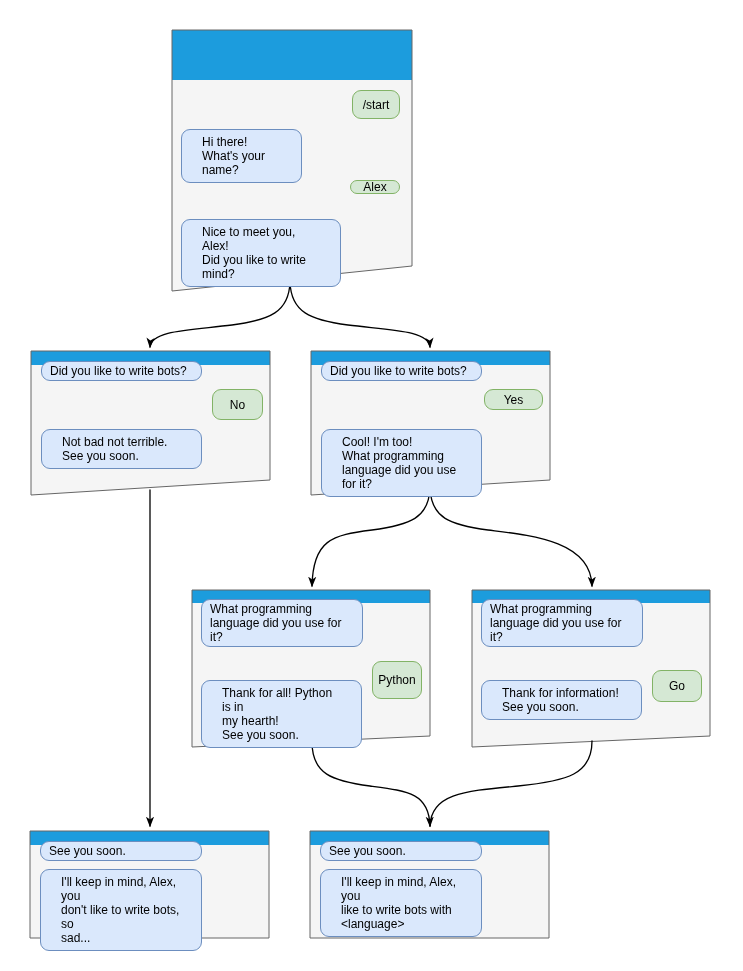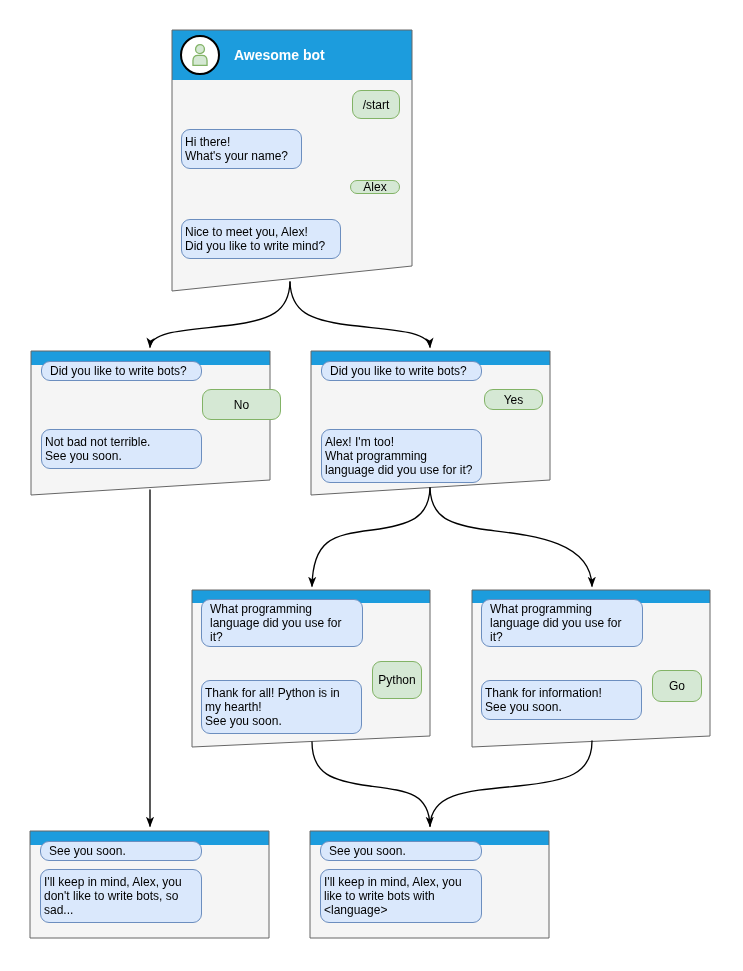--- a/index.html
+++ b/index.html
@@ -11,21 +11,21 @@
   .win-fill{fill:var(--window-bg);}
   .win-stroke{fill:none;stroke:var(--window-border);stroke-width:1;}
   .band{fill:var(--header-blue);}
   .edge{fill:none;stroke:#000;stroke-width:1.3;stroke-linecap:round;}
   .bubble{
     position:absolute;box-sizing:border-box;font-size:12px;line-height:14px;
     white-space:pre-line;border-radius:9px;
   }
   .bubble.bot{
     background:var(--bot-bubble-bg);border:1px solid var(--bot-bubble-border);
-    padding:5px 3px;
+    padding:5px 20px;
   }
   .bubble.bot.echo{padding:2px 8px;}
   .bubble.user{
     background:var(--user-bubble-bg);border:1px solid var(--user-bubble-border);
     display:flex;align-items:center;justify-content:center;white-space:nowrap;
   }
   .hdr{position:absolute;display:flex;align-items:center;}
   .avatar{
     position:absolute;left:8px;top:5px;width:40px;height:40px;border-radius:50%;
     background:#ffffff;border:2px solid #000;display:flex;align-items:center;justify-content:center;
@@ -88,45 +88,36 @@
 
     <path class="edge" marker-end="url(#arh)" d="M 290 282 C 289 312, 270 320, 232 325 C 192 330, 151 330, 150 347"></path>
     <path class="edge" marker-end="url(#arh)" d="M 290 282 C 291 312, 310 320, 348 325 C 388 330, 429 330, 430 347"></path>
     <path class="edge" marker-end="url(#arh)" d="M 430 488 C 429 518, 410 525, 372 530 C 332 535, 313 540, 312 586"></path>
     <path class="edge" marker-end="url(#arh)" d="M 430 488 C 431 518, 450 525, 488 530 C 528 535, 591 540, 592 586"></path>
     <path class="edge" marker-end="url(#arh)" d="M 312 742 C 312 774, 332 781, 370 786 C 408 791, 429 793, 430 826"></path>
     <path class="edge" d="M 592 741 C 592 774, 568 781, 518 786 C 466 791, 431 793, 430 826"></path>
     <path class="edge" marker-end="url(#arh)" d="M 150 490 L 150 826"></path>
   </svg>
 
-  <div class="hdr" style="left:172px;top:30px;width:240px;height:50px">
-    <div class="avatar">
-      <svg width="26" height="26" viewBox="0 0 24 24">
-        <circle class="person-shape" cx="12" cy="6.6" r="4.1"></circle>
-        <path class="person-shape" d="M 5.5 21.5 L 5.5 17 Q 5.7 12.3 10 12.3 L 14 12.3 Q 18.3 12.3 18.5 17 L 18.5 21.5 Z"></path>
-      </svg>
-    </div>
-    <div class="win-title">Awesome bot</div>
-  </div>
 
   <div class="bubble user" style="left:352px;top:90px;width:48px;height:29px">/start</div>
   <div class="bubble bot" style="left:181px;top:129px;width:121px">Hi there!
 What's your name?</div>
   <div class="bubble user" style="left:350px;top:180px;width:50px;height:14px">Alex</div>
   <div class="bubble bot" style="left:181px;top:219px;width:160px">Nice to meet you, Alex!
 Did you like to write mind?</div>
 
   <div class="bubble bot echo" style="left:41px;top:361px;width:161px">Did you like to write bots?</div>
-  <div class="bubble user" style="left:202px;top:389px;width:79px;height:31px">No</div>
+  <div class="bubble user" style="left:212px;top:389px;width:51px;height:31px">No</div>
   <div class="bubble bot" style="left:41px;top:429px;width:161px">Not bad not terrible.
 See you soon.</div>
 
   <div class="bubble bot echo" style="left:321px;top:361px;width:161px">Did you like to write bots?</div>
   <div class="bubble user" style="left:484px;top:389px;width:59px;height:21px">Yes</div>
-  <div class="bubble bot" style="left:321px;top:429px;width:161px">Alex! I'm too!
+  <div class="bubble bot" style="left:321px;top:429px;width:161px">Cool! I'm too!
 What programming
 language did you use for it?</div>
 
   <div class="bubble bot echo" style="left:201px;top:599px;width:162px">What programming
 language did you use for it?</div>
   <div class="bubble user" style="left:372px;top:661px;width:50px;height:38px">Python</div>
   <div class="bubble bot" style="left:201px;top:680px;width:161px">Thank for all! Python is in
 my hearth!
 See you soon.</div>
 

